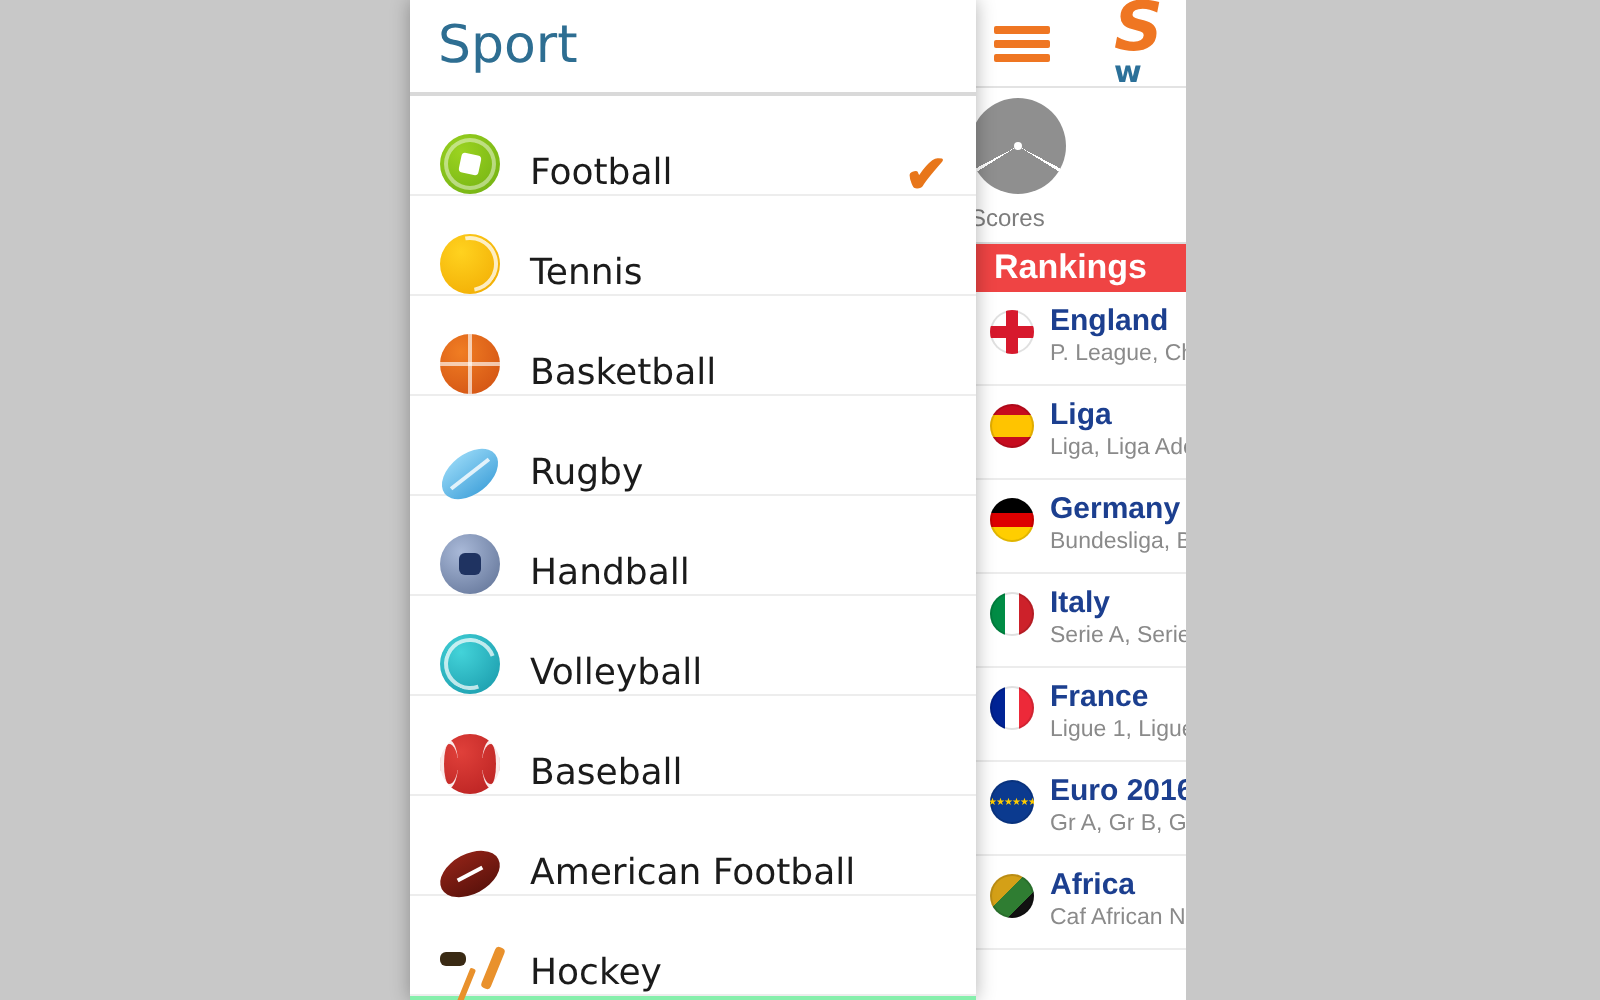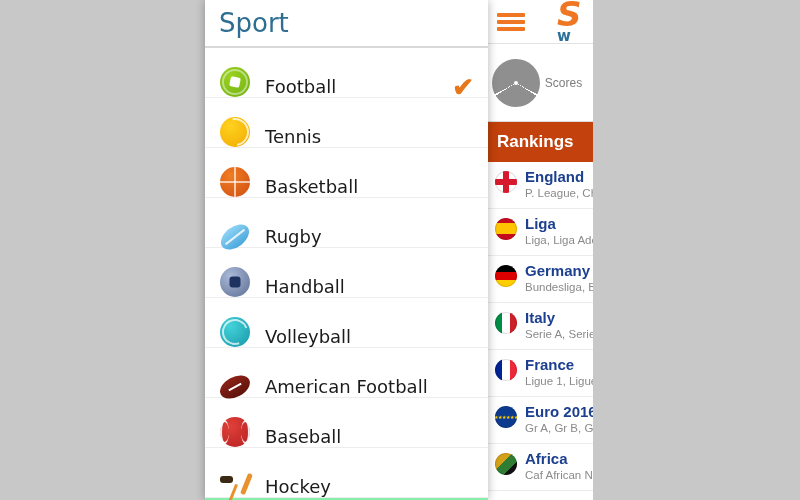--- a/index.html
+++ b/index.html
@@ -39,42 +39,42 @@
     font-size:15px; font-weight:bold; color:#2b7099; line-height:12px;
     font-family:"DejaVu Sans", sans-serif;
   }
 
   
   .tabs{
     position:relative; height:78px; background:#fff; display:flex;
     border-bottom:1px solid #dcdcdc;
   }
   .tab{
-    width:104px; flex:0 0 104px; display:flex; flex-direction:row;
-    align-items:center; justify-content:center; gap:5px; cursor:pointer;
+    width:104px; flex:0 0 104px; display:flex; flex-direction:column;
+    align-items:flex-start; justify-content:center; gap:5px; cursor:pointer;
   }
   .pie{
     width:48px; height:48px; border-radius:50%;
     background:
       conic-gradient(from 0deg,
         #8f8f8f 0deg 118deg,
         #fff 118deg 122deg,
         #8f8f8f 122deg 238deg,
         #fff 238deg 242deg,
         #8f8f8f 242deg 360deg);
     position:relative;
   }
   .pie::after{
     content:""; position:absolute; left:50%; top:50%; width:4px; height:4px;
     background:#fff; border-radius:50%; transform:translate(-50%,-50%);
   }
   .tab-label{ font-size:12px; color:#7d7d7d; }
 
   .rankings-bar{
-    height:40px; background:#c2410c; display:flex; align-items:center;
+    height:24px; background:#ef4444; display:flex; align-items:center;
     padding-left:12px; cursor:pointer;
   }
   .rankings-bar span{
     color:#fff; font-size:17px; font-weight:bold;
   }
 
   .rank-list{ background:#fff; }
   .rank-row{
     height:47px; padding:5px 0 0 10px; border-bottom:1px solid #ececec;
     display:flex; gap:8px; cursor:pointer; overflow:hidden;justify-content:center;
@@ -328,31 +328,31 @@
       <div class="sport-name">Handball</div>
     </div>
     <div class="sport-row">
       <div class="sport-ico">
           <div class="ball b-volley"></div>
         </div>
       <div class="sport-name">Volleyball</div>
     </div>
     <div class="sport-row">
       <div class="sport-ico">
+          <div class="ball b-baseball"></div>
+        </div>
+      <div class="sport-name">Baseball</div>
+    </div>
+    <div class="sport-row">
+      <div class="sport-ico">
           <div class="ball b-amfoot"></div>
         </div>
       <div class="sport-name">American Football</div>
     </div>
     <div class="sport-row">
       <div class="sport-ico">
-          <div class="ball b-baseball"></div>
-        </div>
-      <div class="sport-name">Baseball</div>
-    </div>
-    <div class="sport-row">
-      <div class="sport-ico">
           <div class="ball b-hockey"></div>
         </div>
       <div class="sport-name">Hockey</div>
     </div>
   </div>
 
 </div>
 
 </body></html>

